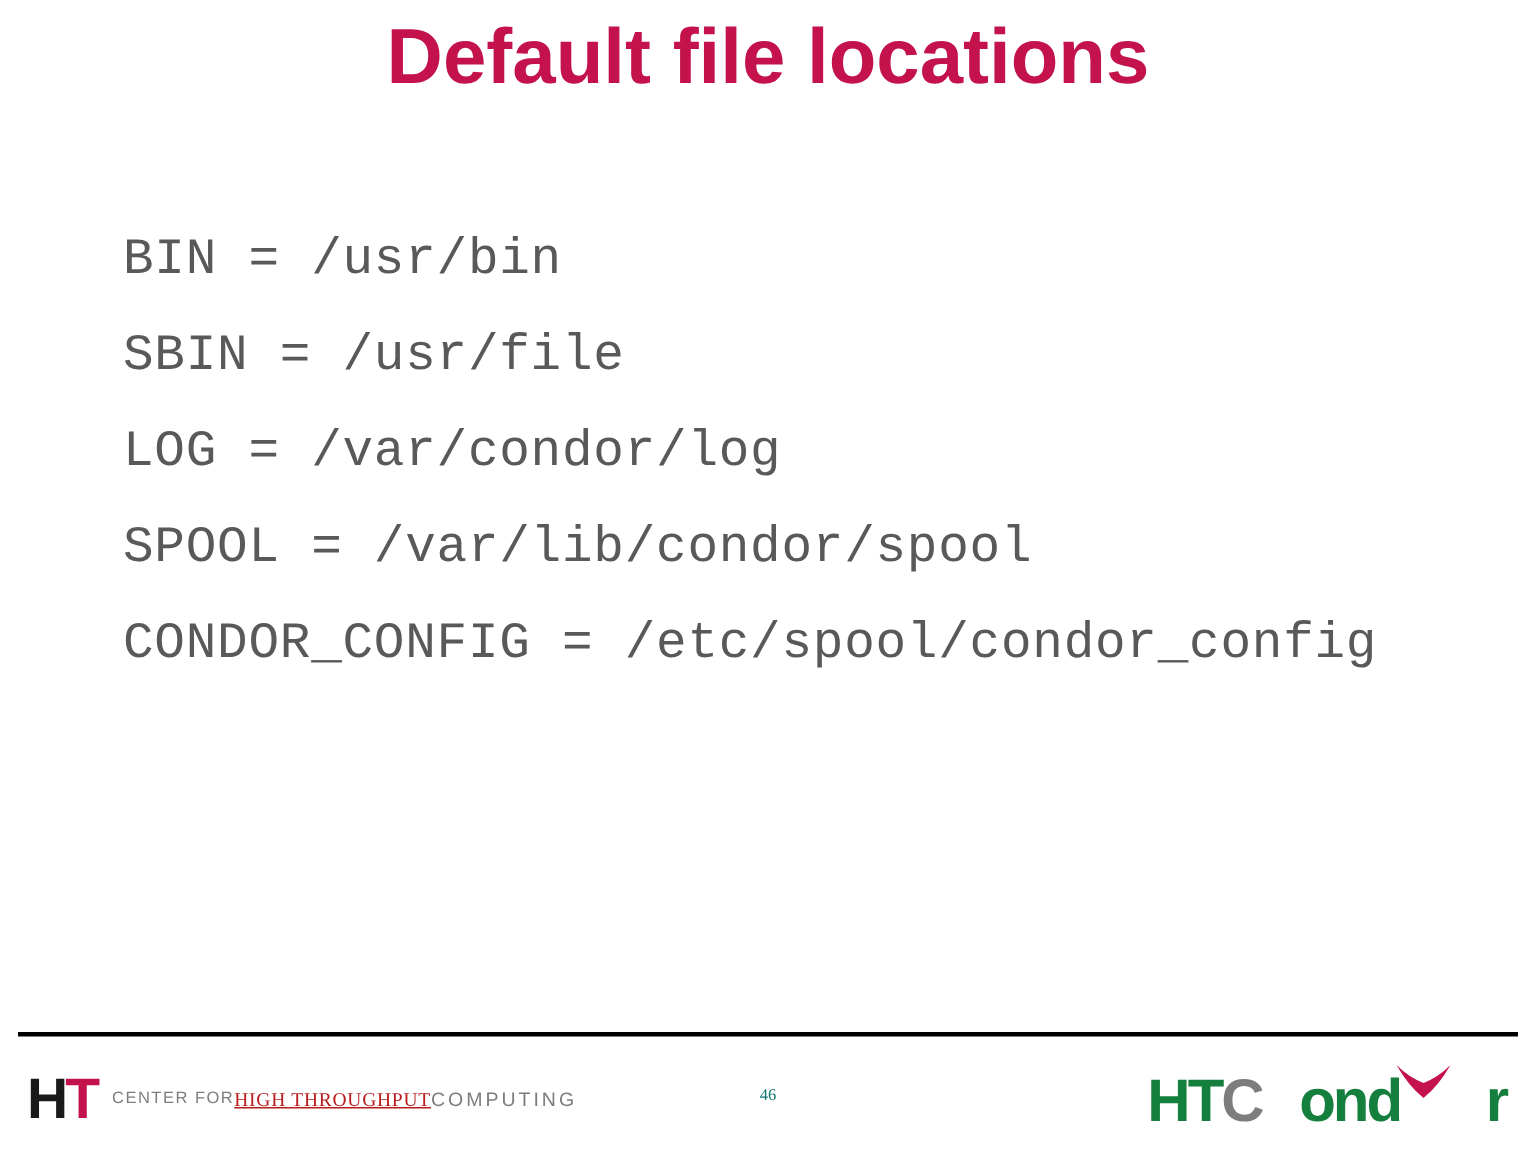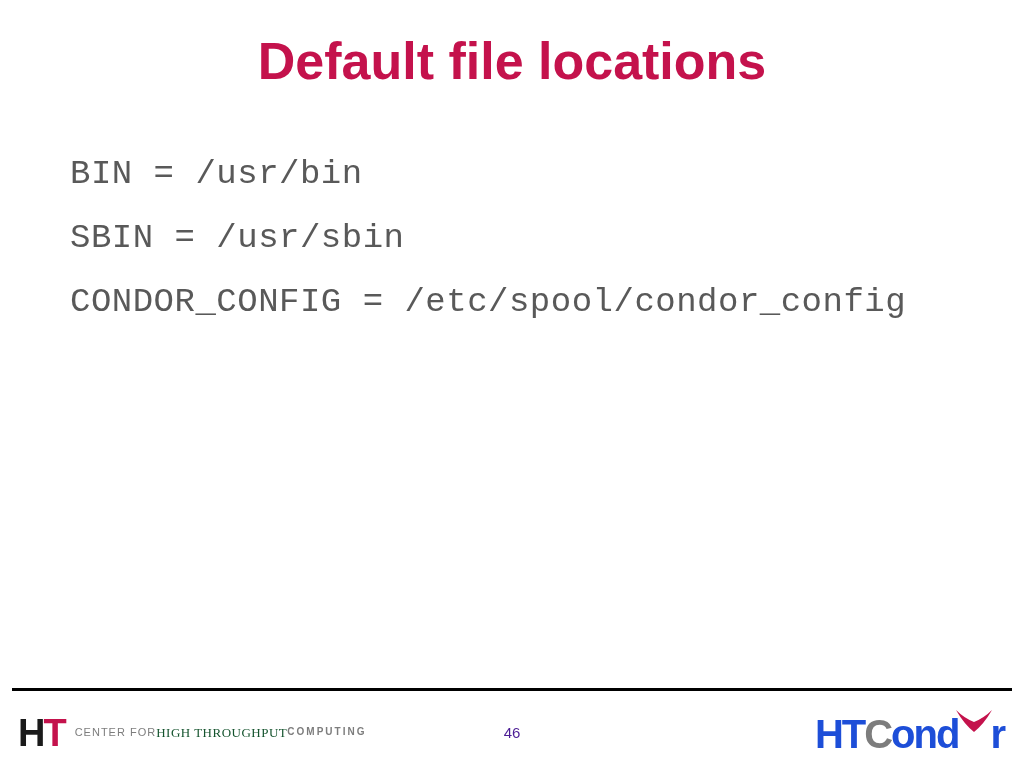--- a/index.html
+++ b/index.html
@@ -1,47 +1,49 @@
 <!DOCTYPE html>
 <html><head>
 <meta charset="utf-8">
 <style>
 * { margin: 0; padding: 0; box-sizing: border-box; }
 html, body { width: 1024px; height: 768px; background: #fff; font-family: Arial, Helvetica, sans-serif; overflow: hidden; }
 .slide { position: relative; width: 1024px; height: 768px; }
-.title { text-align: center; font-size: 52px; font-weight: bold; color: #c4124c; padding-top: 31px; }
-.content { position: absolute; top: 155px; left: 70px; right: 60px; }
+.title { text-align: center; font-size: 52px; font-weight: bold; color: #c4124c; padding-top: 8px; }
+.content { position: absolute; top: 155px; left: 82px; right: 60px; }
 .line { font-family: "Courier New", Courier, monospace; font-size: 34px; color: #595959; margin-bottom: 26px; letter-spacing: 0.5px; }
 .footer { position: absolute; bottom: 0; left: 0; right: 0; height: 80px; }
 .hr { position: absolute; top: 0; left: 12px; right: 12px; height: 3px; background: #000; }
-.pagenum { position: absolute; left: 0; right: 0; top: 36px; text-align: center; font-size: 15px; color: #4c1d95; }
+.pagenum { position: absolute; left: 0; right: 0; top: 36px; text-align: center; font-size: 11px; color: #0f766e; font-family: Liberation Serif, serif; }
 .logo-left { position: absolute; left: 18px; bottom: 16px; display: flex; align-items: center; gap: 10px; }
 .ht-mark { display: flex; align-items: flex-end; }
 .ht-h { font-family: Arial, sans-serif; font-weight: 900; font-size: 38px; color: #1a1a1a; line-height: 1; letter-spacing: -2px; }
 .ht-t { font-family: Arial, sans-serif; font-weight: 900; font-size: 38px; color: #c4124c; line-height: 1; letter-spacing: -2px; }
 .ht-text { display: flex; line-height: 1.1; }
 .ht-l1 { font-size: 11px; color: #7d7d7d; letter-spacing: 1px; }
-.ht-l2 { font-size: 13px; color: #14532d; letter-spacing: 0.5px; font-family: Georgia, serif; }
-.ht-l3 { font-size: 10px; color: #7d7d7d; letter-spacing: 2px; font-weight: bold; }
+.ht-l2 { font-size: 13px; color: #b91c1c; letter-spacing: 0.5px; text-decoration: underline; font-family: Georgia, serif; }
+.ht-l3 { font-size: 13px; color: #7d7d7d; letter-spacing: 2px; }
 .logo-right { position: absolute; right: 20px; bottom: 14px; display: flex; align-items: center; }
 .htc { font-family: Arial, sans-serif; font-weight: 900; font-size: 40px; letter-spacing: -2px; line-height: 1; }
-.htc-b { color: #1d4ed8; }
+.htc-b { color: #15803d; margin-left: 25px; }
 .htc-g { color: #7d7d7d; font-weight: 700; }
 .bird { position: relative; display: inline-block; width: 32px; }
 .bird svg { position: absolute; top: -30px; left: -4px; }
 </style>
 </head>
 <body>
 
 <div class="slide">
   <h1 class="title">Default file locations</h1>
 
   <div class="content">
     <div class="line">BIN = /usr/bin</div>
-    <div class="line">SBIN = /usr/sbin</div>
+    <div class="line">SBIN = /usr/file</div>
+    <div class="line">LOG = /var/condor/log</div>
+    <div class="line">SPOOL = /var/lib/condor/spool</div>
     <div class="line">CONDOR_CONFIG = /etc/spool/condor_config</div>
   </div>
 
   <div class="footer">
     <div class="hr"></div>
     <div class="pagenum">46</div>
 
     <div class="logo-left">
       <div class="ht-mark">
         <span class="ht-h">H</span>

